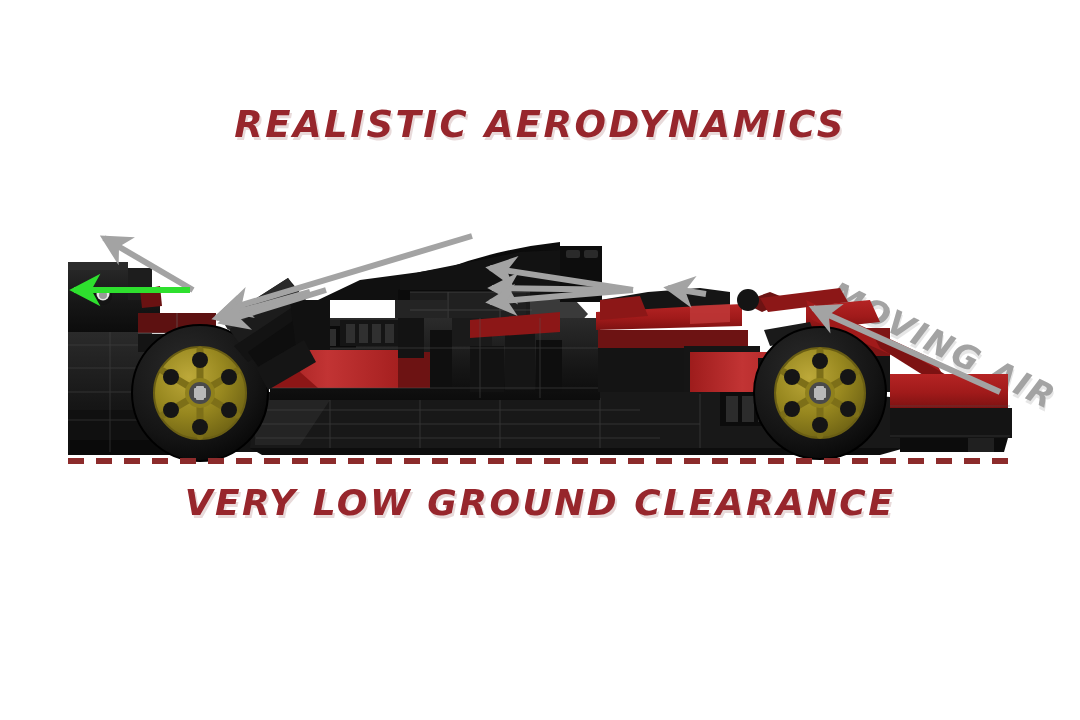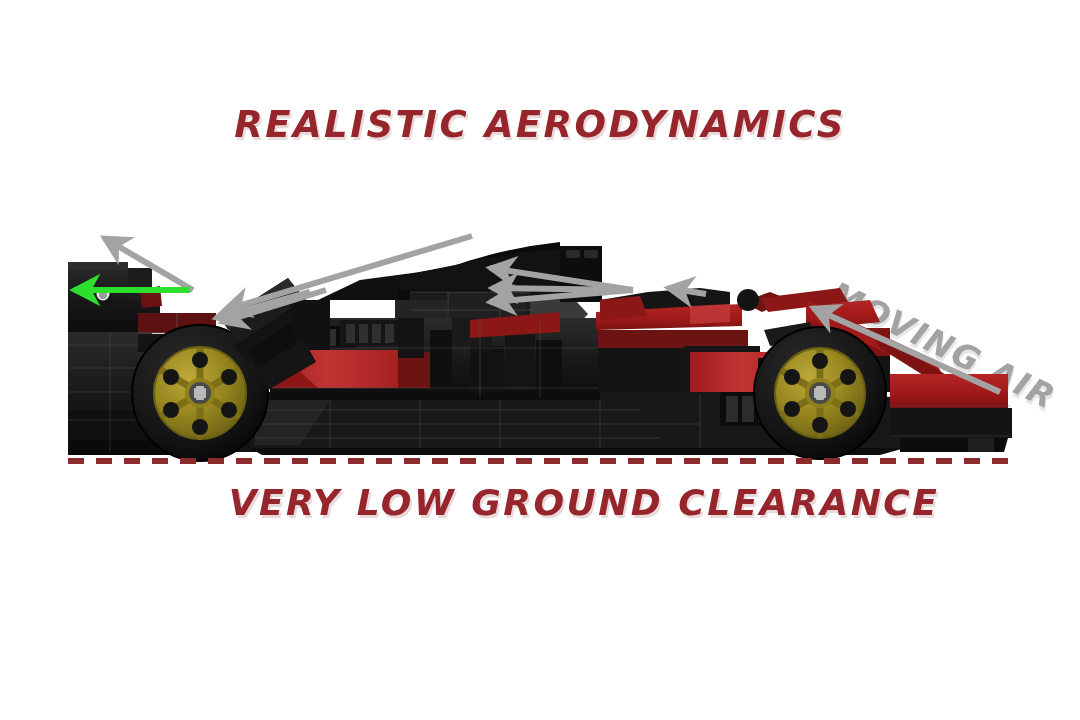--- a/index.html
+++ b/index.html
@@ -388,19 +388,19 @@
       <line x1="633" y1="290" x2="490" y2="302"></line>
       <line x1="706" y1="294" x2="668" y2="288"></line>
       <line x1="1000" y1="392" x2="813" y2="308"></line>
     </g>
 
     <line x1="190" y1="290" x2="74" y2="290" stroke="#2ee02e" stroke-width="6" fill="none" marker-end="url(#ahGreen)"></line>
   </svg>
 
   <div class="anno" id="title-text" style="color: rgb(151, 38, 44);">REALISTIC AERODYNAMICS</div>
 
-  <div class="anno" id="clearance-text" style="color: rgb(151, 38, 44); margin-left: 44px;">VERY LOW GROUND CLEARANCE</div>
+  <div class="anno" id="clearance-text" style="color: rgb(151, 38, 44);">VERY LOW GROUND CLEARANCE</div>
 
   <div class="anno" id="moving-air-text" style="color: rgb(163, 163, 163);">MOVING AIR</div>
 
   <div class="anno" id="drs-text" style="color: rgb(46, 224, 46);">DRS</div>
 
 </div>
 
 </body></html>

